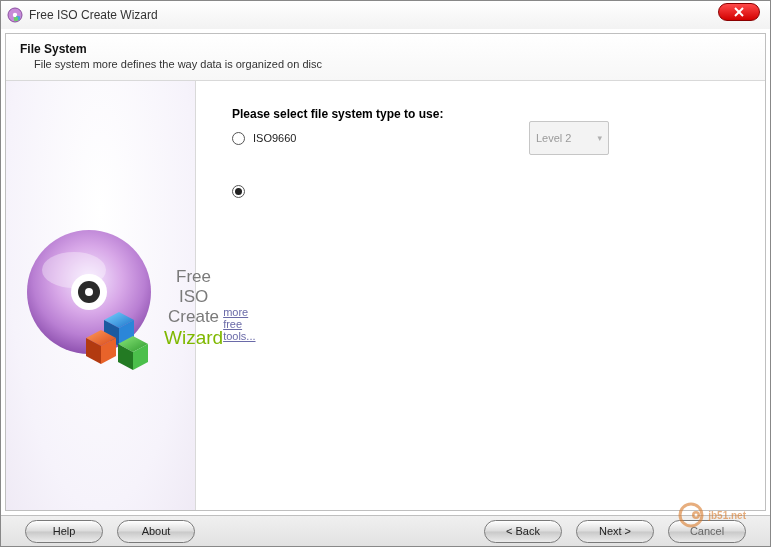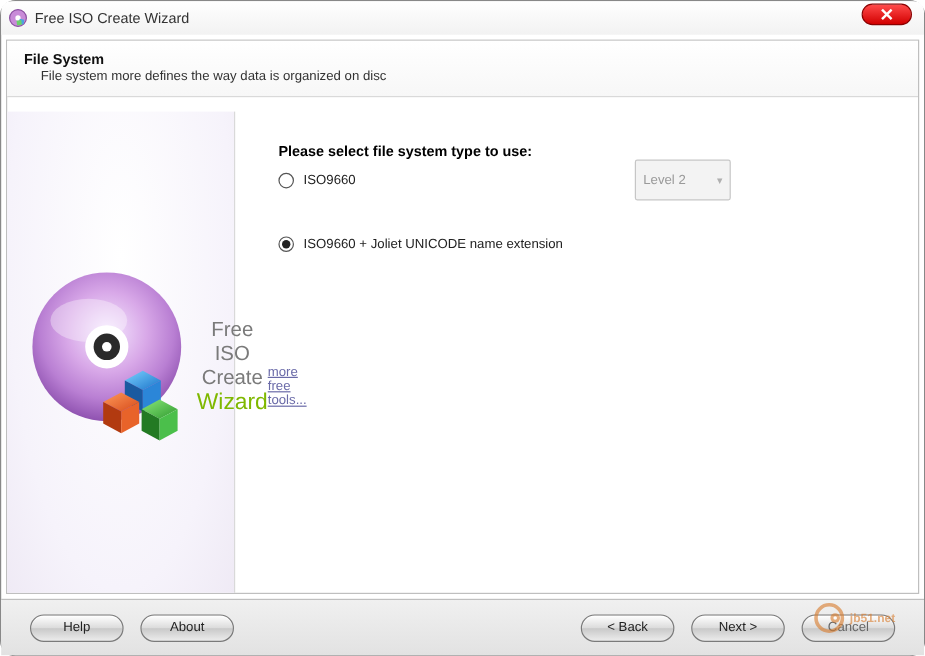--- a/index.html
+++ b/index.html
@@ -8,21 +8,21 @@
     font-size: 11px;
     background: #fff;
     width: 771px;
     height: 547px;
     overflow: hidden;
   }
   .window {
     width: 771px;
     height: 547px;
     border: 1px solid #888;
-    border-radius: 13px;
+    border-radius: 0;
     background: #fff;
     display: flex;
     flex-direction: column;
     position: relative;
   }
   .titlebar {
     height: 28px;
     display: flex;
     align-items: center;
     padding: 0 6px;
@@ -53,21 +53,20 @@
     cursor: pointer;
   }
   .close-capsule svg { display: block; }
   .inner-frame {
     margin: 4px;
     border: 1px solid #bfbfbf;
     flex: 1;
     display: flex;
     flex-direction: column;
     background: #fff;
-    gap: 12px;
   }
   .header-strip {
     padding: 8px 14px 10px 14px;
     border-bottom: 1px solid #d9d9d9;
     background: linear-gradient(to bottom, #ffffff 0%, #f7f7f7 100%);
   }
   .header-strip .h-title {
     font-weight: bold;
     font-size: 12px;
     color: #111;
@@ -155,21 +154,21 @@
     color: #9a9a9a;
     display: flex;
     align-items: center;
     justify-content: space-between;
     padding: 16px 6px;
     font-size: 11px;
     border-radius: 2px;
   }
   .combo .arrow { color: #b0b0b0; font-size: 9px; }
   .footer {
-    height: 47px;
+    height: 31px;
     border-top: 1px solid #bfbfbf;
     background: linear-gradient(to bottom, #f0f0f0 0%, #e2e2e2 100%);
     display: flex;
     align-items: center;
     padding: 0 24px;
     gap: 14px;
   }
   .footer .spacer { flex: 1; }
   .pill-btn {
     min-width: 78px;
@@ -297,21 +296,20 @@
           <span class="radio"></span>
           <span class="opt-label">ISO9660</span>
           <div class="combo">
             <span>Level 2</span>
             <span class="arrow">▾</span>
           </div>
         </div>
 
         <div class="option-row">
           <span class="radio checked"></span>
-          <span class="opt-label">ISO9660 + Joliet UNICODE name extension</span>
         </div>
       </div>
 
     </div>
 
   </div>
 
   <div class="footer">
     <span class="pill-btn">Help</span>
     <span class="pill-btn">About</span>

